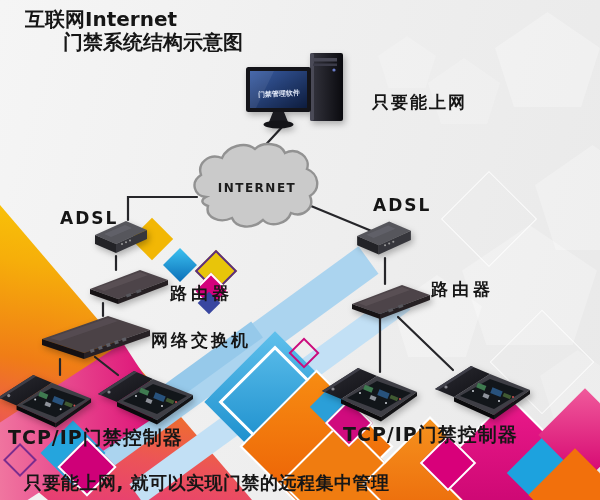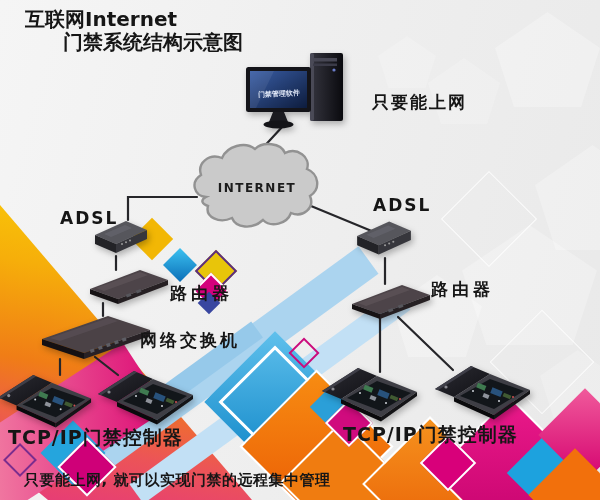--- a/index.html
+++ b/index.html
@@ -215,19 +215,19 @@
   <div class="label" style="left:25px;top:29px;font-size:20px;margin-left:38px;">门禁系统结构示意图</div>
 
   <div class="label" style="left:372px;top:91px;font-size:17px;letter-spacing:2px;">只要能上网</div>
 
   <div class="label" style="left:60px;top:208px;font-size:17px;letter-spacing:2px;">ADSL</div>
   <div class="label" style="left:373px;top:195px;font-size:17px;letter-spacing:2px;">ADSL</div>
 
   <div class="label" style="left:170px;top:282px;font-size:17px;letter-spacing:4px;">路由器</div>
   <div class="label" style="left:431px;top:278px;font-size:17px;letter-spacing:4px;">路由器</div>
 
-  <div class="label" style="left:140px;top:329px;font-size:17px;letter-spacing:3px;">网络交换机</div>
+  <div class="label" style="left:151px;top:329px;font-size:17px;letter-spacing:3px;">网络交换机</div>
 
   <div class="label" style="left:8px;top:425px;font-size:19px;letter-spacing:1px;z-index:41;">TCP/IP门禁控制器</div>
   <div class="label" style="left:343px;top:422px;font-size:19px;letter-spacing:1px;z-index:41;">TCP/IP门禁控制器</div>
 
-  <div class="label" style="left:24px;top:471px;font-size:15px;letter-spacing:.5px;z-index:50;">只要能上网, 就可以实现门禁的远程集中管理</div>
+  <div class="label" style="left:24px;top:471px;font-size:18px;letter-spacing:.5px;z-index:50;">只要能上网, 就可以实现门禁的远程集中管理</div>
 </div>
 
 </body></html>

